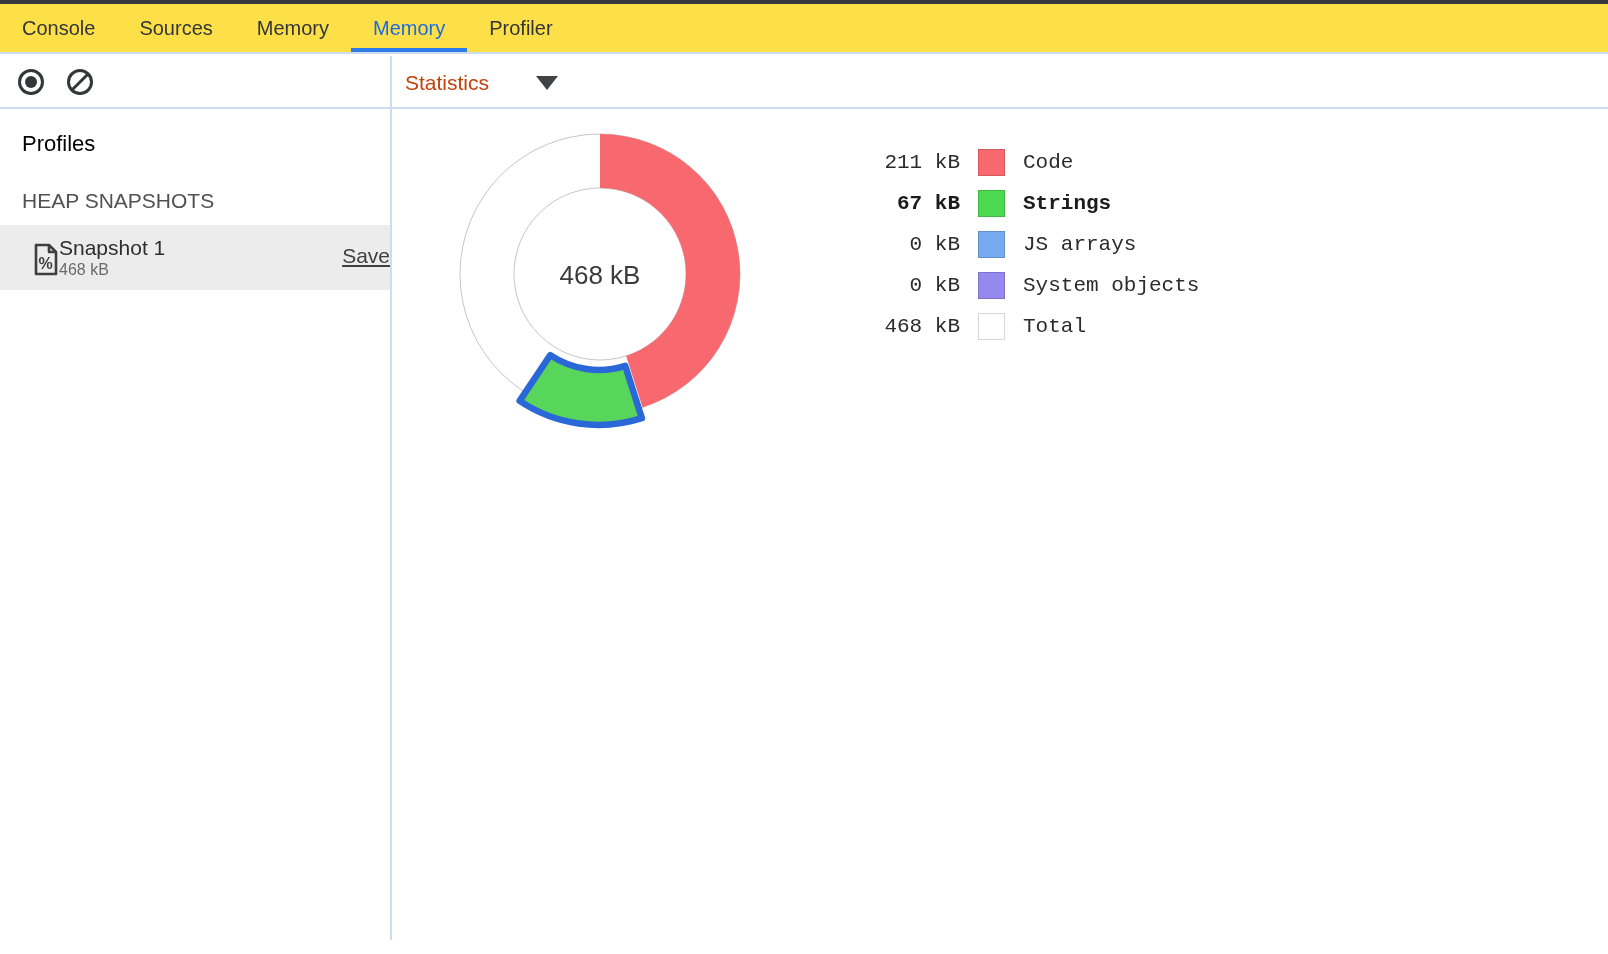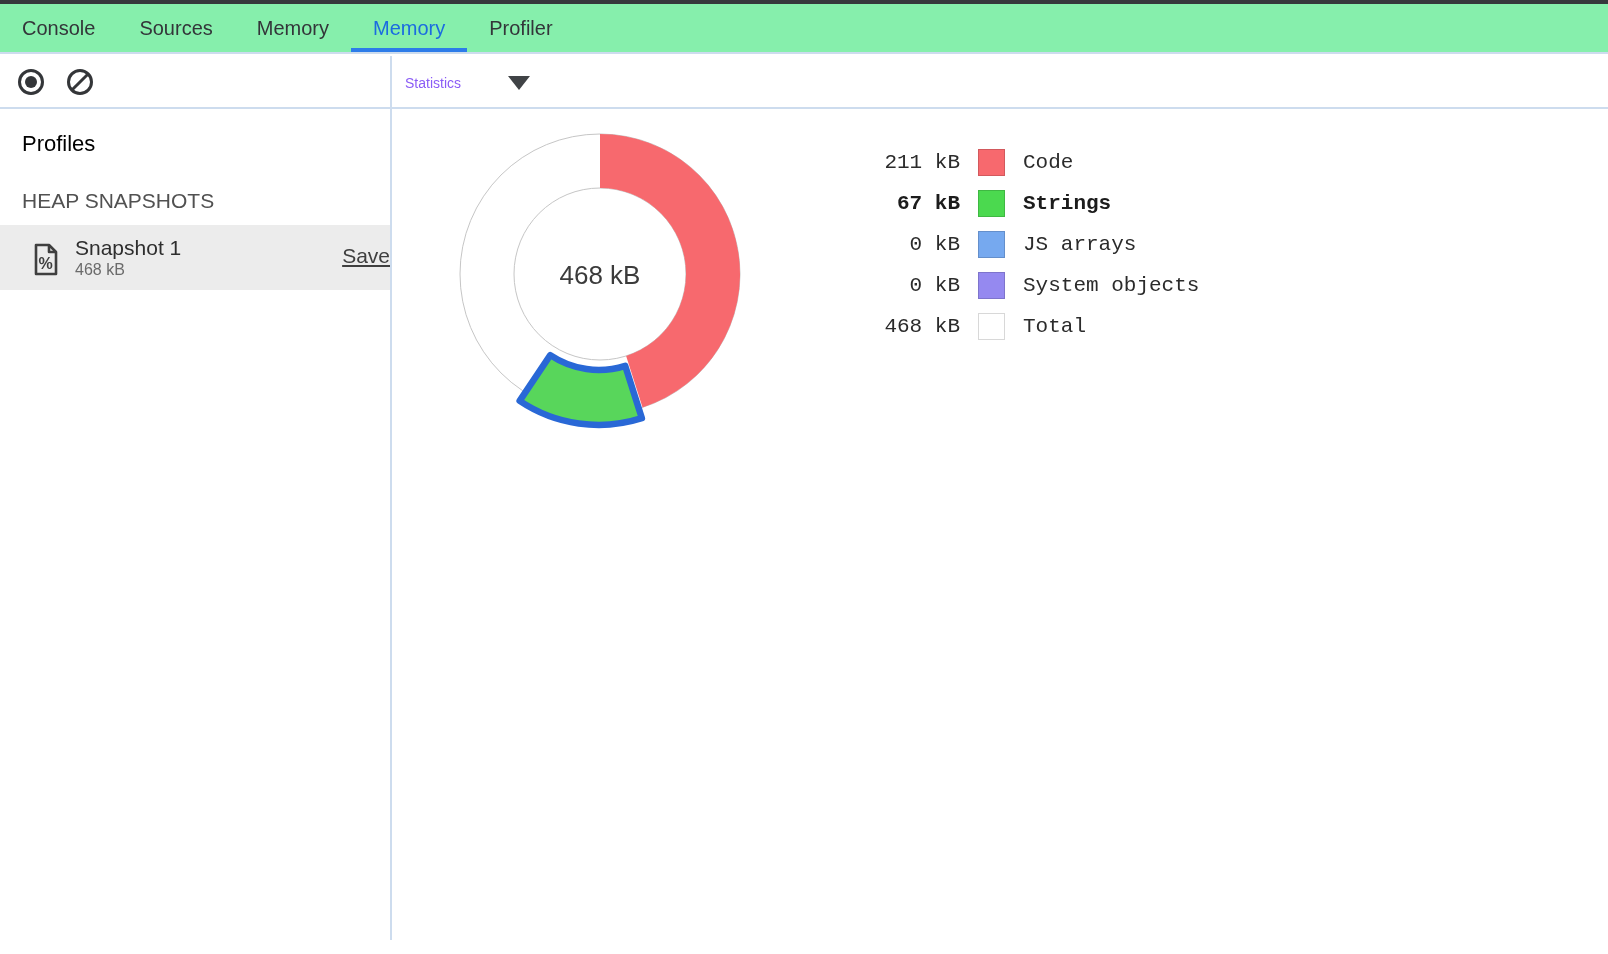--- a/index.html
+++ b/index.html
@@ -5,49 +5,49 @@
   * { margin:0; padding:0; box-sizing:border-box; }
   html,body { width:1608px; height:954px; overflow:hidden; background:#ffffff;
               font-family:"Liberation Sans", sans-serif; }
   body { position:relative; }
 
   
   .topstrip { position:absolute; left:0; top:0; width:1608px; height:4px; background:#36383c; }
 
   
   .tabbar { position:absolute; left:0; top:4px; width:1608px; height:50px;
-            background:#86efac; border-bottom:2px solid #cddcee;
+            background:#fde047; border-bottom:2px solid #cddcee;
             display:flex; align-items:stretch; }
   .tab { display:flex; align-items:center; padding:0 22px; font-size:20px;
          color:#333539; cursor:default; }
   .tab.active { color:#1b6be0; box-shadow: inset 0 -4px 0 #2d7ce9; }
 
   
   .toolbar { position:absolute; left:0; top:56px; width:1608px; height:53px;
              background:#ffffff; border-bottom:2px solid #cddcee; }
   .toolbar-icons { position:absolute; left:17px; top:12px; display:flex; gap:21px; }
   .icon-btn { width:28px; height:28px; background:none; border:none; padding:0; cursor:pointer; }
 
   
   .vdivider { position:absolute; left:390px; top:56px; width:2px; height:884px; background:#cddcee; }
 
   .stats-select { position:absolute; left:405px; top:56px; height:53px;
                   display:flex; align-items:center; gap:47px; cursor:pointer; }
-  .stats-select .lbl { font-size:14px; color:#8b5cf6; }
+  .stats-select .lbl { font-size:21px; color:#c2410c; }
   .tri { width:0; height:0; border-left:11px solid transparent;
          border-right:11px solid transparent; border-top:14px solid #404346; }
 
   
   .profiles-heading { position:absolute; left:22px; top:131px; font-size:22px; color:#000000; }
   .heap-heading { position:absolute; left:22px; top:189px; font-size:21px; color:#515151; }
 
   .snapshot-row { position:absolute; left:0; top:225px; width:390px; height:65px;
                   background:#ececec; display:flex; align-items:center; cursor:pointer; }
   .snapshot-row .doc { margin-left:33px; flex:0 0 auto; margin-top:4px; }
-  .snap-text { margin-left:16px; }
+  .snap-text { }
   .snap-title { font-size:21px; color:#2e2e2e; line-height:25px; }
   .snap-size  { font-size:16px; color:#6b6b6b; line-height:20px; }
   .save-link { position:absolute; right:0; top:19px; font-size:21px;
                color:#3f3f3f; text-decoration:underline; cursor:pointer; }
 
   
   .donut { position:absolute; left:440px; top:114px; }
   .ring-outline { fill:none; stroke:#c6c6c6; stroke-width:1; }
   .donut-label { position:absolute; left:520px; top:260px; width:160px;
                  text-align:center; font-size:26px; color:#3b3b3b; }

